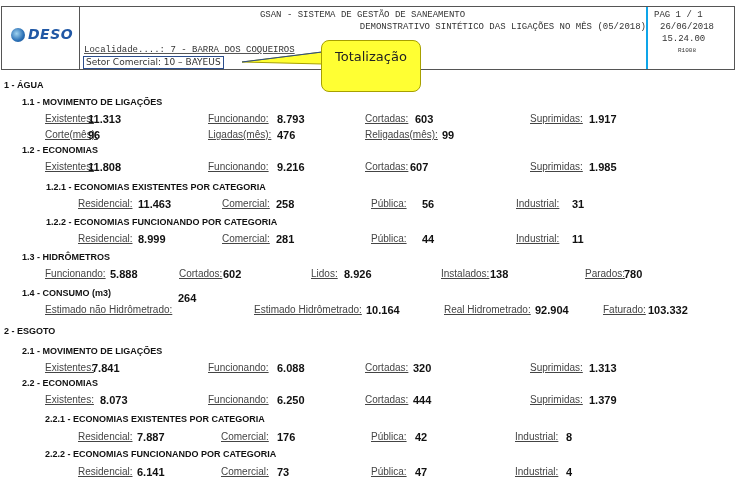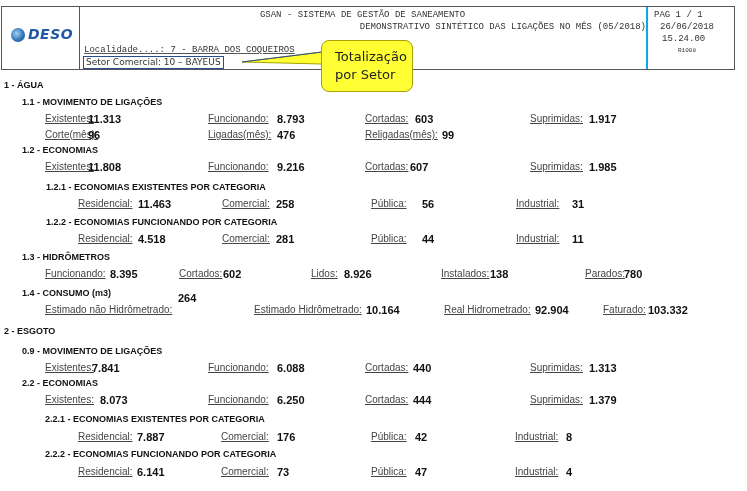--- a/index.html
+++ b/index.html
@@ -13,21 +13,21 @@
   .logo .drop { position:absolute; left:0; top:2px; width:14px; height:14px; border-radius:50%; background:radial-gradient(circle at 40% 40%, #9fd3f0, #2a6fb5 60%, #1d4e8c); }
   .logo .txt { position:absolute; left:17px; top:0px; font-family:"DejaVu Sans", sans-serif; font-weight:bold; font-style:italic; font-size:14px; color:#2158a5; letter-spacing:0.5px; }
   .title1 { position:absolute; left:0; width:100%; top:3px; text-align:center; }
   .title2 { position:absolute; left:0; width:100%; top:15px; text-align:right; }
   .loc { position:absolute; left:5px; top:38px; text-decoration:underline; text-decoration-color:#555; }
   .setor-box { position:absolute; left:4px; top:49px; width:141px; height:13px; border:1px solid #2b4d8c; box-sizing:border-box; font-family:"DejaVu Sans", sans-serif; font-size:9px; color:#333; padding-left:2px; line-height:11px; }
   .r1 { position:absolute; left:6px; top:3px; }
   .r2 { position:absolute; left:12px; top:15px; }
   .r3 { position:absolute; left:14px; top:27px; }
   .r4 { position:absolute; left:30px; top:40px; font-size:6px; }
-  .callout { position:absolute; left:321px; top:40px; width:92px; height:52px; background:#ffff33; border:1.5px solid #a7a000; border-radius:8px; box-sizing:border-box; font-family:"DejaVu Sans", sans-serif; font-size:13px; color:#222; padding:7px 0 0 13px; line-height:18px; }
+  .callout { position:absolute; left:321px; top:40px; width:100px; height:52px; background:#ffff33; border:1.5px solid #a7a000; border-radius:8px; box-sizing:border-box; font-family:"DejaVu Sans", sans-serif; font-size:13px; color:#222; padding:7px 0 0 13px; line-height:18px; }
   .pointer { position:absolute; left:0; top:0; width:747px; height:491px; pointer-events:none; }
   .sec { position:absolute; font-weight:bold; font-size:9px; color:#111; white-space:nowrap;text-align:right; }
   .lbl { position:absolute; font-size:10px; color:#444; white-space:nowrap;text-decoration:underline; }
   .val { position:absolute; font-size:11px; font-weight:bold; color:#111; white-space:nowrap; }
 </style>
 </head>
 <body>
 
 <div class="hdr">
   <div class="logo-cell">
@@ -49,21 +49,20 @@
     <div class="r4 mono">R1008</div>
   </div>
 </div>
 
 <svg class="pointer" viewBox="0 0 747 491">
   <polygon points="322,52 242,62 322,64" fill="#ffff33" stroke="#a7a000" stroke-width="1"></polygon>
   <line x1="242" y1="62" x2="322" y2="52" stroke="#2b4d8c" stroke-width="1.2"></line>
 </svg>
 <div class="callout">
   <div>Totalização</div>
-  <div>por Setor</div>
 </div>
 
 <div class="sec" style="left:4px;top:80px">1 - ÁGUA</div>
 
 <div class="sec" style="left:22px;top:97px">1.1 - MOVIMENTO DE LIGAÇÕES</div>
 <div class="lbl" style="left:45px;top:113px">Existentes:</div>
 <div class="val" style="left:88px;top:113px">11.313</div>
 <div class="lbl" style="left:208px;top:113px">Funcionando:</div>
 <div class="val" style="left:277px;top:113px">8.793</div>
 <div class="lbl" style="left:365px;top:113px">Cortadas:</div>
@@ -93,31 +92,31 @@
 <div class="val" style="left:138px;top:198px">11.463</div>
 <div class="lbl" style="left:222px;top:198px">Comercial:</div>
 <div class="val" style="left:276px;top:198px">258</div>
 <div class="lbl" style="left:371px;top:198px">Pública:</div>
 <div class="val" style="left:422px;top:198px">56</div>
 <div class="lbl" style="left:516px;top:198px">Industrial:</div>
 <div class="val" style="left:572px;top:198px">31</div>
 
 <div class="sec" style="left:46px;top:217px">1.2.2 - ECONOMIAS FUNCIONANDO POR CATEGORIA</div>
 <div class="lbl" style="left:78px;top:233px">Residencial:</div>
-<div class="val" style="left:138px;top:233px">4.518</div>
+<div class="val" style="left:138px;top:233px">8.999</div>
 <div class="lbl" style="left:222px;top:233px">Comercial:</div>
 <div class="val" style="left:276px;top:233px">281</div>
 <div class="lbl" style="left:371px;top:233px">Pública:</div>
 <div class="val" style="left:422px;top:233px">44</div>
 <div class="lbl" style="left:516px;top:233px">Industrial:</div>
 <div class="val" style="left:572px;top:233px">11</div>
 
 <div class="sec" style="left:22px;top:252px">1.3 - HIDRÔMETROS</div>
 <div class="lbl" style="left:45px;top:268px">Funcionando:</div>
-<div class="val" style="left:110px;top:268px">8.395</div>
+<div class="val" style="left:110px;top:268px">5.888</div>
 <div class="lbl" style="left:179px;top:268px">Cortados:</div>
 <div class="val" style="left:223px;top:268px">602</div>
 <div class="lbl" style="left:311px;top:268px">Lidos:</div>
 <div class="val" style="left:344px;top:268px">8.926</div>
 <div class="lbl" style="left:441px;top:268px">Instalados:</div>
 <div class="val" style="left:490px;top:268px">138</div>
 <div class="lbl" style="left:585px;top:268px">Parados:</div>
 <div class="val" style="left:624px;top:268px">780</div>
 
 <div class="sec" style="left:22px;top:288px">1.4 - CONSUMO (m3)</div>
@@ -125,27 +124,27 @@
 <div class="val" style="left:178px;top:292px">264</div>
 <div class="lbl" style="left:254px;top:304px">Estimado Hidrômetrado:</div>
 <div class="val" style="left:366px;top:304px">10.164</div>
 <div class="lbl" style="left:444px;top:304px">Real Hidrometrado:</div>
 <div class="val" style="left:535px;top:304px">92.904</div>
 <div class="lbl" style="left:603px;top:304px">Faturado:</div>
 <div class="val" style="left:648px;top:304px">103.332</div>
 
 <div class="sec" style="left:4px;top:326px">2 - ESGOTO</div>
 
-<div class="sec" style="left:22px;top:346px">0.9 - MOVIMENTO DE LIGAÇÕES</div>
+<div class="sec" style="left:22px;top:346px">2.1 - MOVIMENTO DE LIGAÇÕES</div>
 <div class="lbl" style="left:45px;top:362px">Existentes:</div>
 <div class="val" style="left:92px;top:362px">7.841</div>
 <div class="lbl" style="left:208px;top:362px">Funcionando:</div>
 <div class="val" style="left:277px;top:362px">6.088</div>
 <div class="lbl" style="left:365px;top:362px">Cortadas:</div>
-<div class="val" style="left:413px;top:362px">440</div>
+<div class="val" style="left:413px;top:362px">320</div>
 <div class="lbl" style="left:530px;top:362px">Suprimidas:</div>
 <div class="val" style="left:589px;top:362px">1.313</div>
 
 <div class="sec" style="left:22px;top:378px">2.2 - ECONOMIAS</div>
 <div class="lbl" style="left:45px;top:394px">Existentes:</div>
 <div class="val" style="left:100px;top:394px">8.073</div>
 <div class="lbl" style="left:208px;top:394px">Funcionando:</div>
 <div class="val" style="left:277px;top:394px">6.250</div>
 <div class="lbl" style="left:365px;top:394px">Cortadas:</div>
 <div class="val" style="left:413px;top:394px">444</div>

